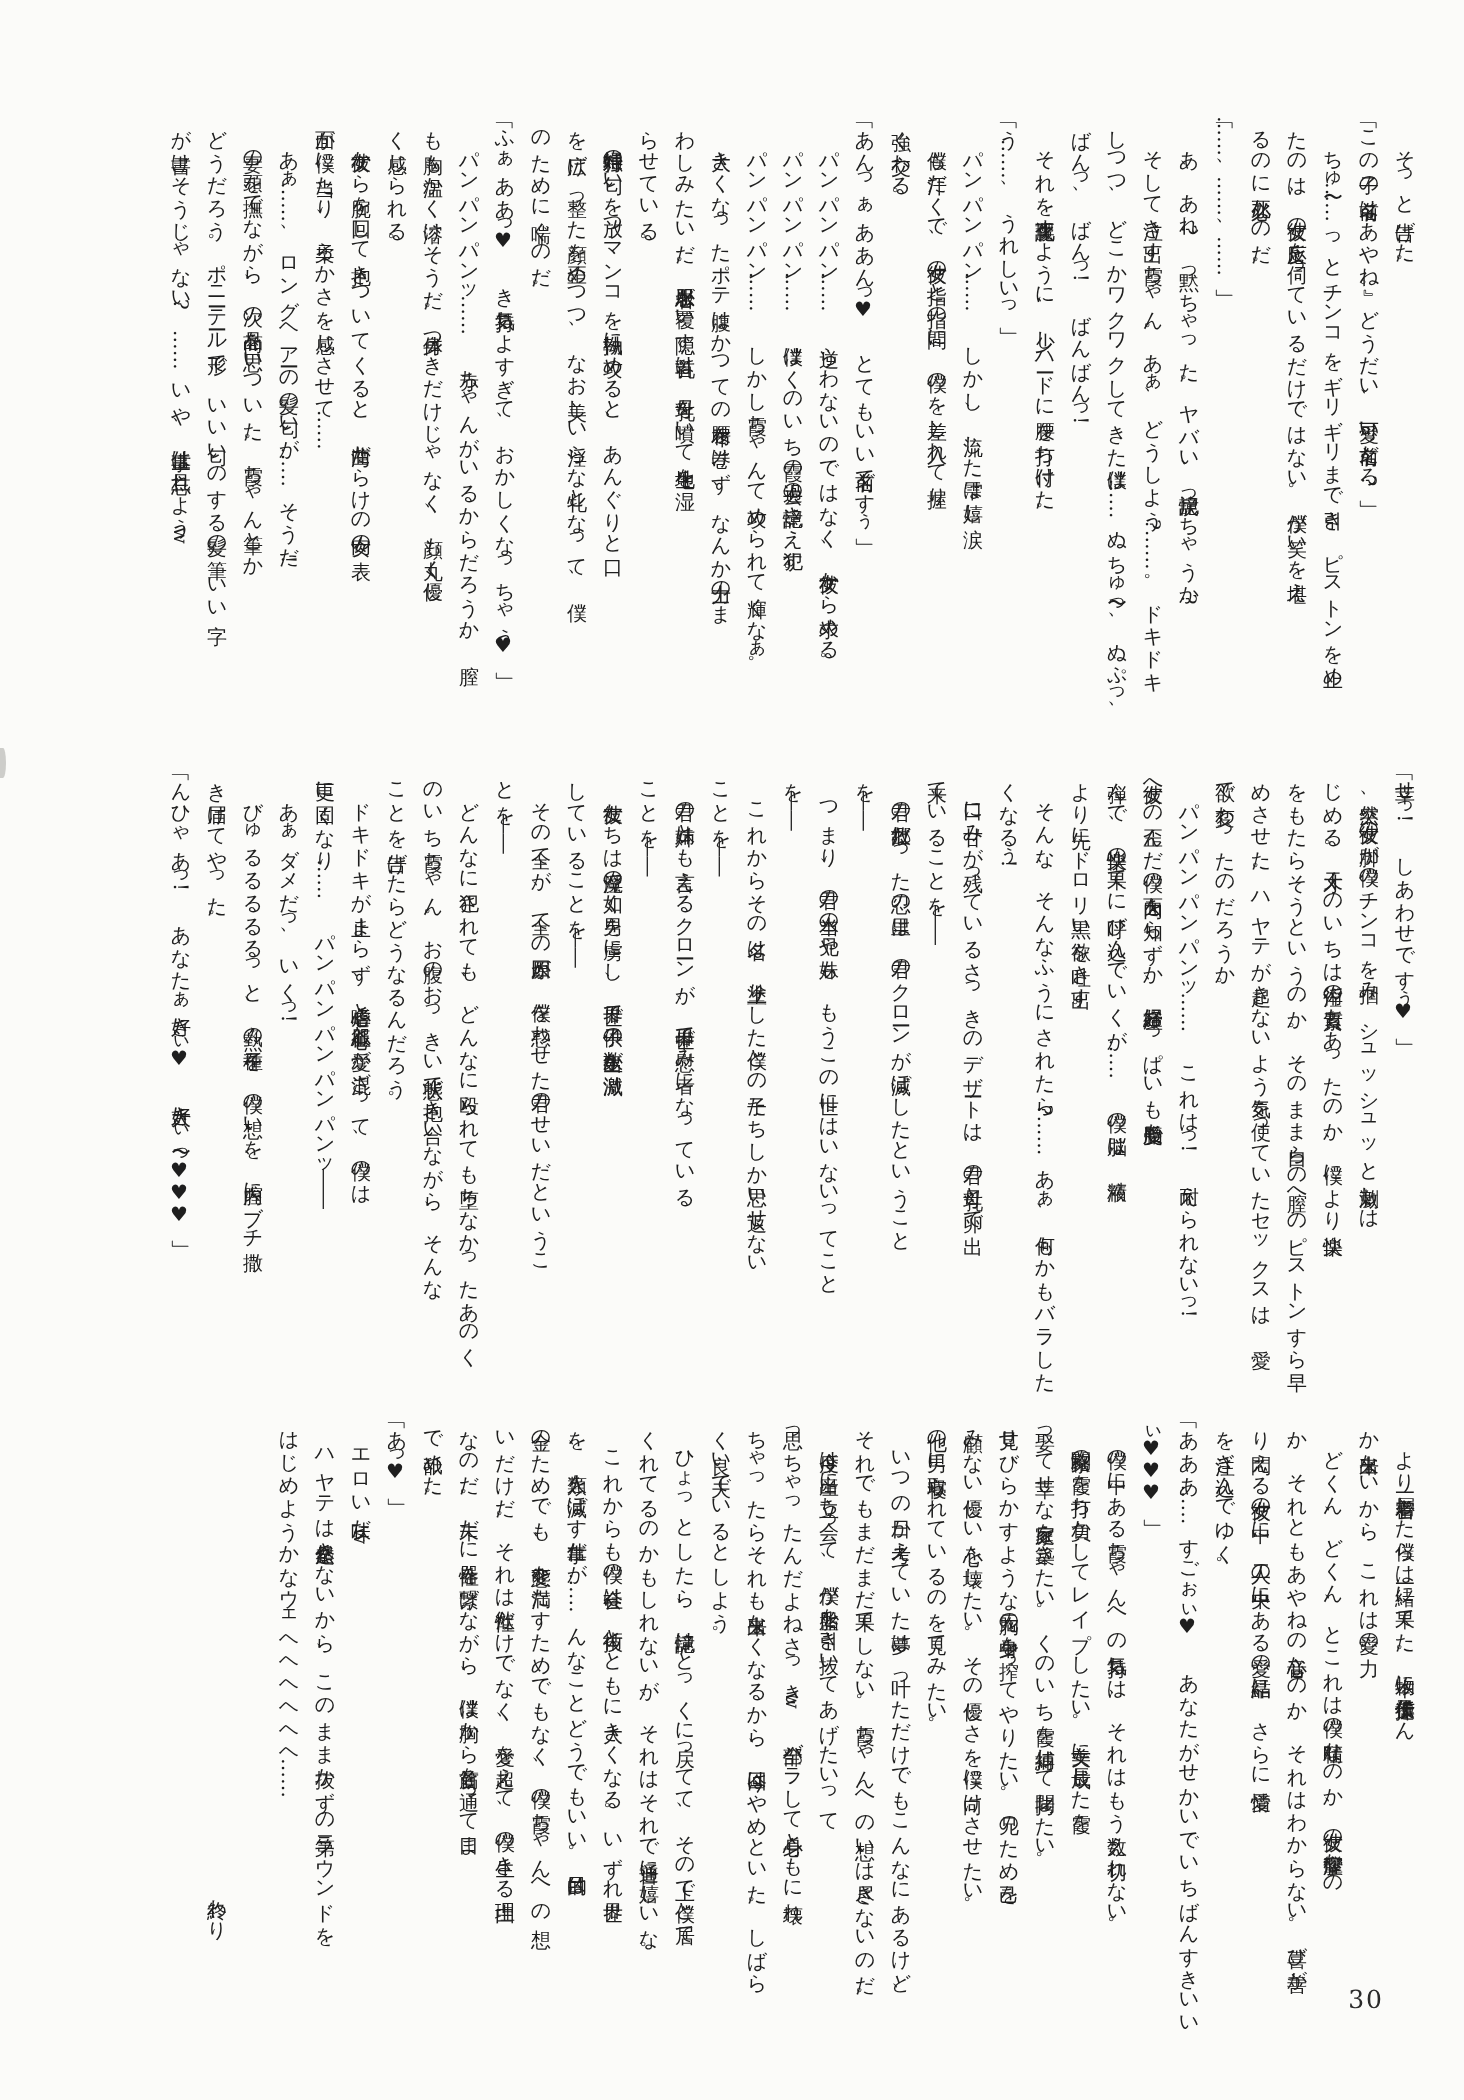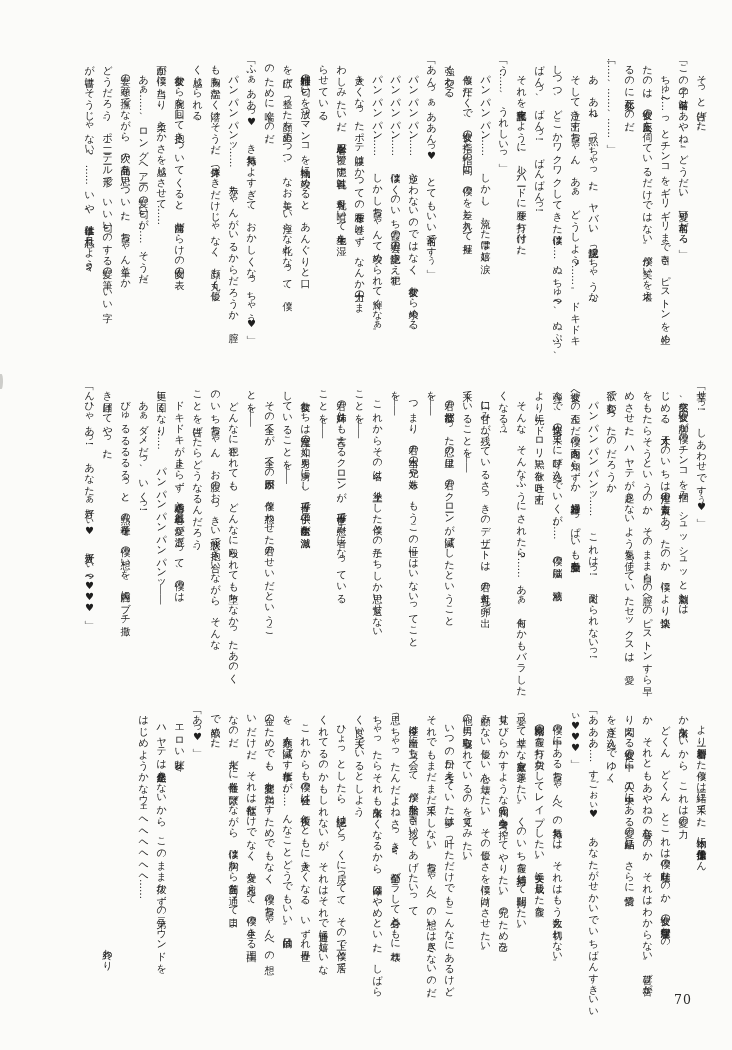--- a/index.html
+++ b/index.html
@@ -166,15 +166,15 @@
       <div class="line">いだけだ。それは性欲だけでなく、愛を超えて、僕の生きる理由</div>
       <div class="line">なのだ。未だに性器を繋げながら、僕は胸から首筋を通って口ま</div>
       <div class="line">で舐めた。</div>
       <div class="line">「あっ♥」</div>
       <div class="line">　エロい味だw</div>
       <div class="line">　ハヤテは全然起きないから、このまま抜かずの第二ラウンドを</div>
       <div class="line">はじめようかなウェヘヘヘヘヘヘ……</div>
       <div class="line">　</div>
       <div class="line align-bottom">終わり</div>
     </section>
-  <div class="page-number">70</div>
+  <div class="page-number">30</div>
   <div class="scan-artifact"></div>
 </div>
 
 </body></html>

